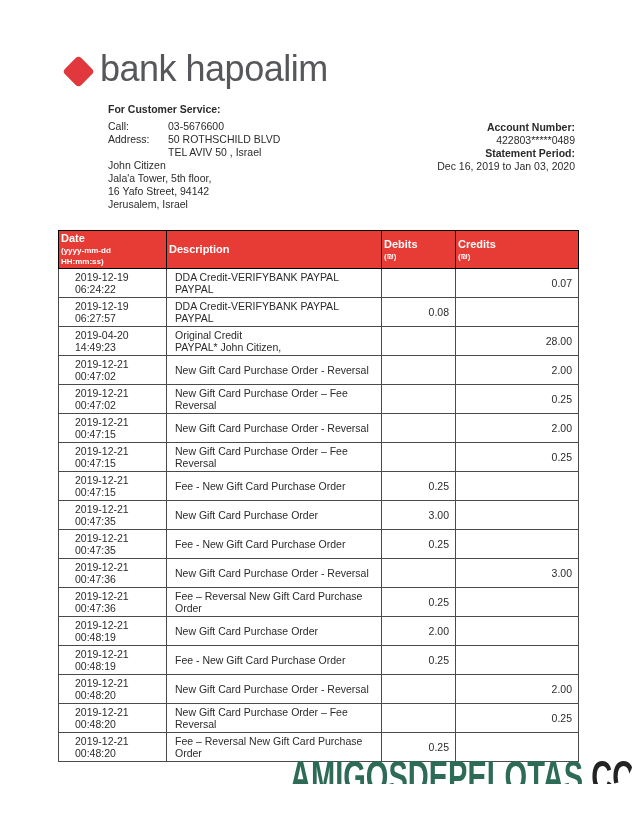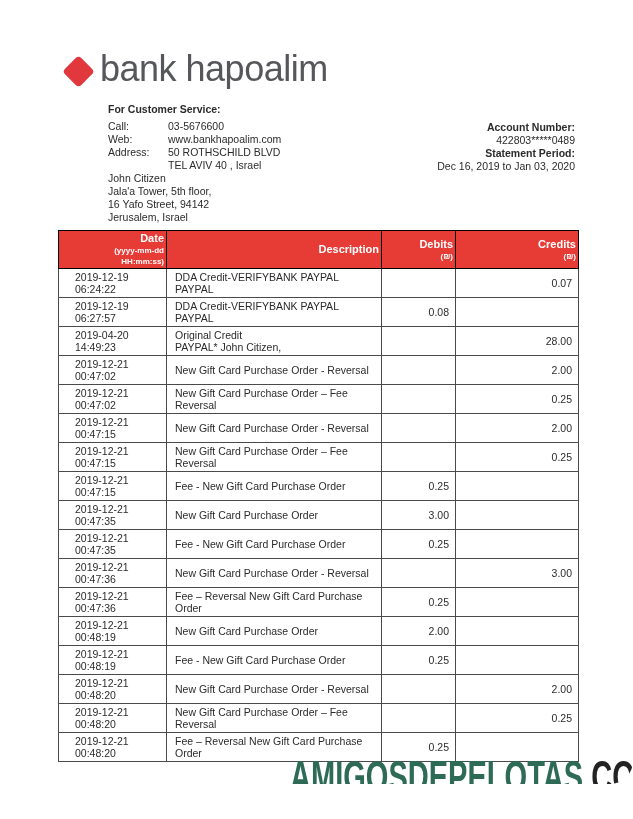--- a/index.html
+++ b/index.html
@@ -25,21 +25,21 @@
   .contact-heading{font-weight:bold;margin-bottom:4px;}
   .contact-row{display:flex;}
   .contact-row .lab{width:60px;flex:0 0 60px;}
   .cust-name{font-weight:normal;}
   .acct{position:relative;top:18px;text-align:right;}
   .acct .b{font-weight:bold;}
 
   
   table.txn{position:absolute;top:230px;left:58px;width:520px;border-collapse:collapse;table-layout:fixed;font-size:10.5px;}
   .txn col.c1{width:108px;} .txn col.c2{width:215px;} .txn col.c3{width:74px;} .txn col.c4{width:123px;}
-  .txn th{background:var(--accent-red);color:#fff;border:1px solid #000;height:38px;vertical-align:middle;text-align:right;font-size:11px;line-height:11px;padding:2px;}
+  .txn th{background:var(--accent-red);color:#fff;border:1px solid #000;height:38px;vertical-align:middle;text-align:left;font-size:11px;line-height:11px;padding:2px;}
   .txn th .sub{font-size:8px;font-weight:bold;line-height:9px;margin-top:2px;}
   .txn td{border:1px solid #4a4a4a;height:29px;vertical-align:middle;line-height:12.5px;padding:1px 5px;}
   .txn td.c-date{padding-left:16px;}
   .txn td.c-desc{padding-left:8px;margin-top:28px;}
   .txn td.c-debit,.txn td.c-credit{text-align:right;padding-right:6px;}
 
   
   .watermark{position:absolute;top:755px;left:290px;z-index:5;font-weight:bold;font-size:44px;line-height:44px;letter-spacing:0px;white-space:nowrap;transform:scaleX(0.66);transform-origin:left top;}
   .watermark .wm-main{color:var(--wm-green);}
   .watermark .wm-suffix{color:var(--wm-dark);}
@@ -56,30 +56,26 @@
   </div>
 
   <div class="info">
     <div class="contact">
       <div class="contact-heading">For Customer Service:</div>
       <div class="contact-row">
         <span class="lab">Call:</span>
         <span class="val">03-5676600</span>
       </div>
       <div class="contact-row">
-        <span class="lab">Web:</span>
-        <span class="val">www.bankhapoalim.com</span>
-      </div>
-      <div class="contact-row">
         <span class="lab">Address:</span>
         <span class="val">50 ROTHSCHILD BLVD</span>
       </div>
       <div class="contact-row">
         <span class="lab"></span>
-        <span class="val">TEL AVIV 40 , Israel</span>
+        <span class="val">TEL AVIV 50 , Israel</span>
       </div>
       <div class="cust-name">John Citizen</div>
       <div>Jala'a Tower, 5th floor,</div>
       <div>16 Yafo Street, 94142</div>
       <div>Jerusalem, Israel</div>
     </div>
 
     <div class="acct">
       <div class="b">Account Number:</div>
       <div>422803*****0489</div>

